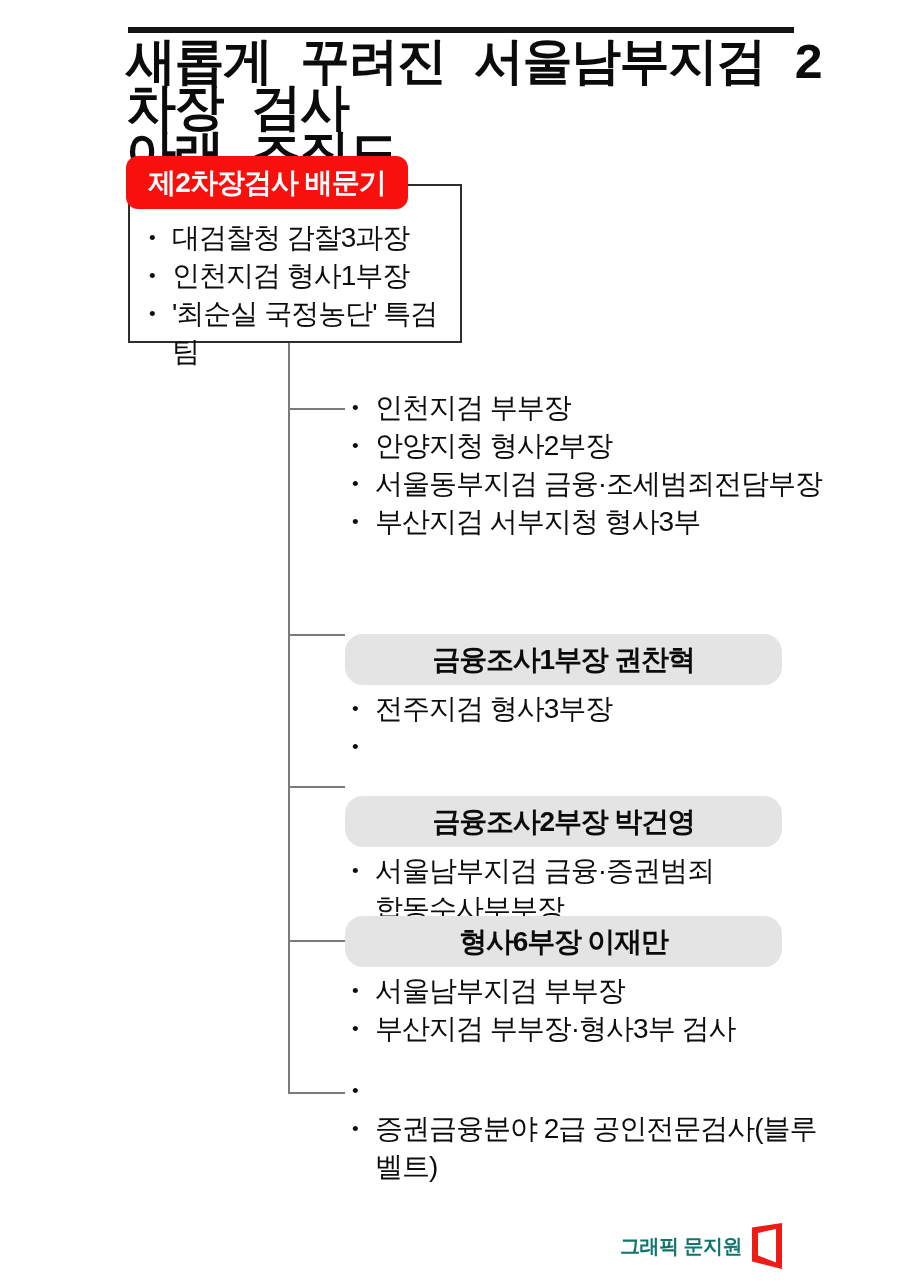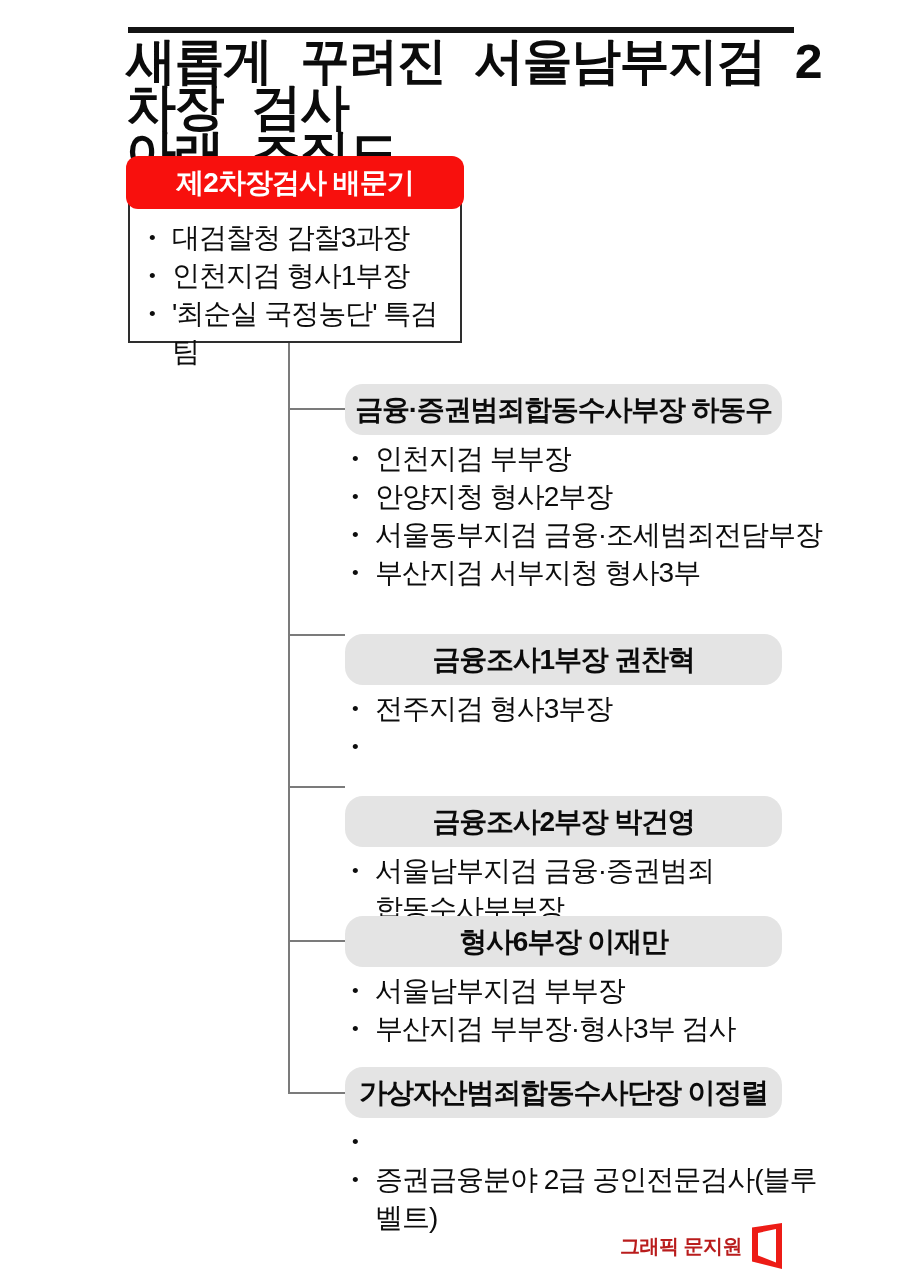--- a/index.html
+++ b/index.html
@@ -12,21 +12,21 @@
     position:absolute;left:126px;top:42px;margin:0;width:720px;
     font-size:50px;line-height:46px;font-weight:900;letter-spacing:-1.5px;
     white-space:pre-line;color:#0b0b0b;font-family:Liberation Mono, monospace;
   }
   
   .root-box{
     position:absolute;left:128px;top:184px;width:334px;height:159px;
     border:2px solid #2e2e2e;box-sizing:border-box;background:#ffffff;z-index:1;
   }
   .root-pill{
-    position:absolute;left:126px;top:156px;width:338px;height:53px;z-index:2;
+    position:absolute;left:126px;top:156px;width:282px;height:53px;z-index:2;
     background:#f8100d;border-radius:12px;color:#ffffff;
     font-size:28px;font-weight:800;letter-spacing:-1px;
     display:flex;align-items:center;justify-content:center;
   }
   
   .bullets{list-style:none;margin:0;padding:0;font-size:28px;line-height:38px;letter-spacing:-1px;}
   .bullets li{display:flex;align-items:flex-start;}
   .dot{flex:0 0 auto;width:23px;font-size:19px;line-height:38px;color:#0d0d0d;}
   .li-text{white-space:pre-line;}
   .root-bullets{position:absolute;left:149px;top:219px;width:300px;z-index:3;}
@@ -38,21 +38,21 @@
   
   .node{position:absolute;left:345px;width:495px;}
   .n1{top:384px}.n2{top:634px}.n3{top:796px}.n4{top:916px}.n5{top:1067px}
   .pill{
     width:437px;height:51px;box-sizing:border-box;background:#e4e4e4;border-radius:18px;
     display:flex;align-items:center;justify-content:center;
     font-size:28px;font-weight:800;letter-spacing:-1.2px;color:#0b0b0b;
   }
   .node .bullets{margin-top:5px;margin-left:7px;width:485px;}
   
-  .credit{position:absolute;top:1233px;right:158px;font-size:20px;font-weight:700;letter-spacing:-0.5px;color:#b91c1c;}
+  .credit{position:absolute;top:1233px;right:158px;font-size:20px;font-weight:700;letter-spacing:-0.5px;color:#0f766e;}
   .logo{position:absolute;left:752px;top:1223px;}
 </style>
 </head>
 <body>
 
 <div class="canvas">
 
   <div class="top-rule"></div>
 
   <h1 class="title">새롭게 꾸려진 서울남부지검 2차장 검사
@@ -76,21 +76,20 @@
   </ul>
 
   <div class="line trunk"></div>
   <div class="line branch b1"></div>
   <div class="line branch b2"></div>
   <div class="line branch b3"></div>
   <div class="line branch b4"></div>
   <div class="line branch b5"></div>
 
   <section class="node n1">
-    <div class="pill">금융·증권범죄합동수사부장 하동우</div>
     <ul class="bullets">
       <li>
         <span class="dot">•</span>
         <span class="li-text">인천지검 부부장</span>
       </li>
       <li>
         <span class="dot">•</span>
         <span class="li-text">안양지청 형사2부장</span>
       </li>
       <li>
@@ -136,21 +135,20 @@
         <span class="li-text">서울남부지검 부부장</span>
       </li>
       <li>
         <span class="dot">•</span>
         <span class="li-text">부산지검 부부장·형사3부 검사</span>
       </li>
     </ul>
   </section>
 
   <section class="node n5">
-    <div class="pill">가상자산범죄합동수사단장 이정렬</div>
     <ul class="bullets">
       <li>
         <span class="dot">•</span>
       </li>
       <li>
         <span class="dot">•</span>
         <span class="li-text">증권금융분야 2급 공인전문검사(블루벨트)</span>
       </li>
     </ul>
   </section>

